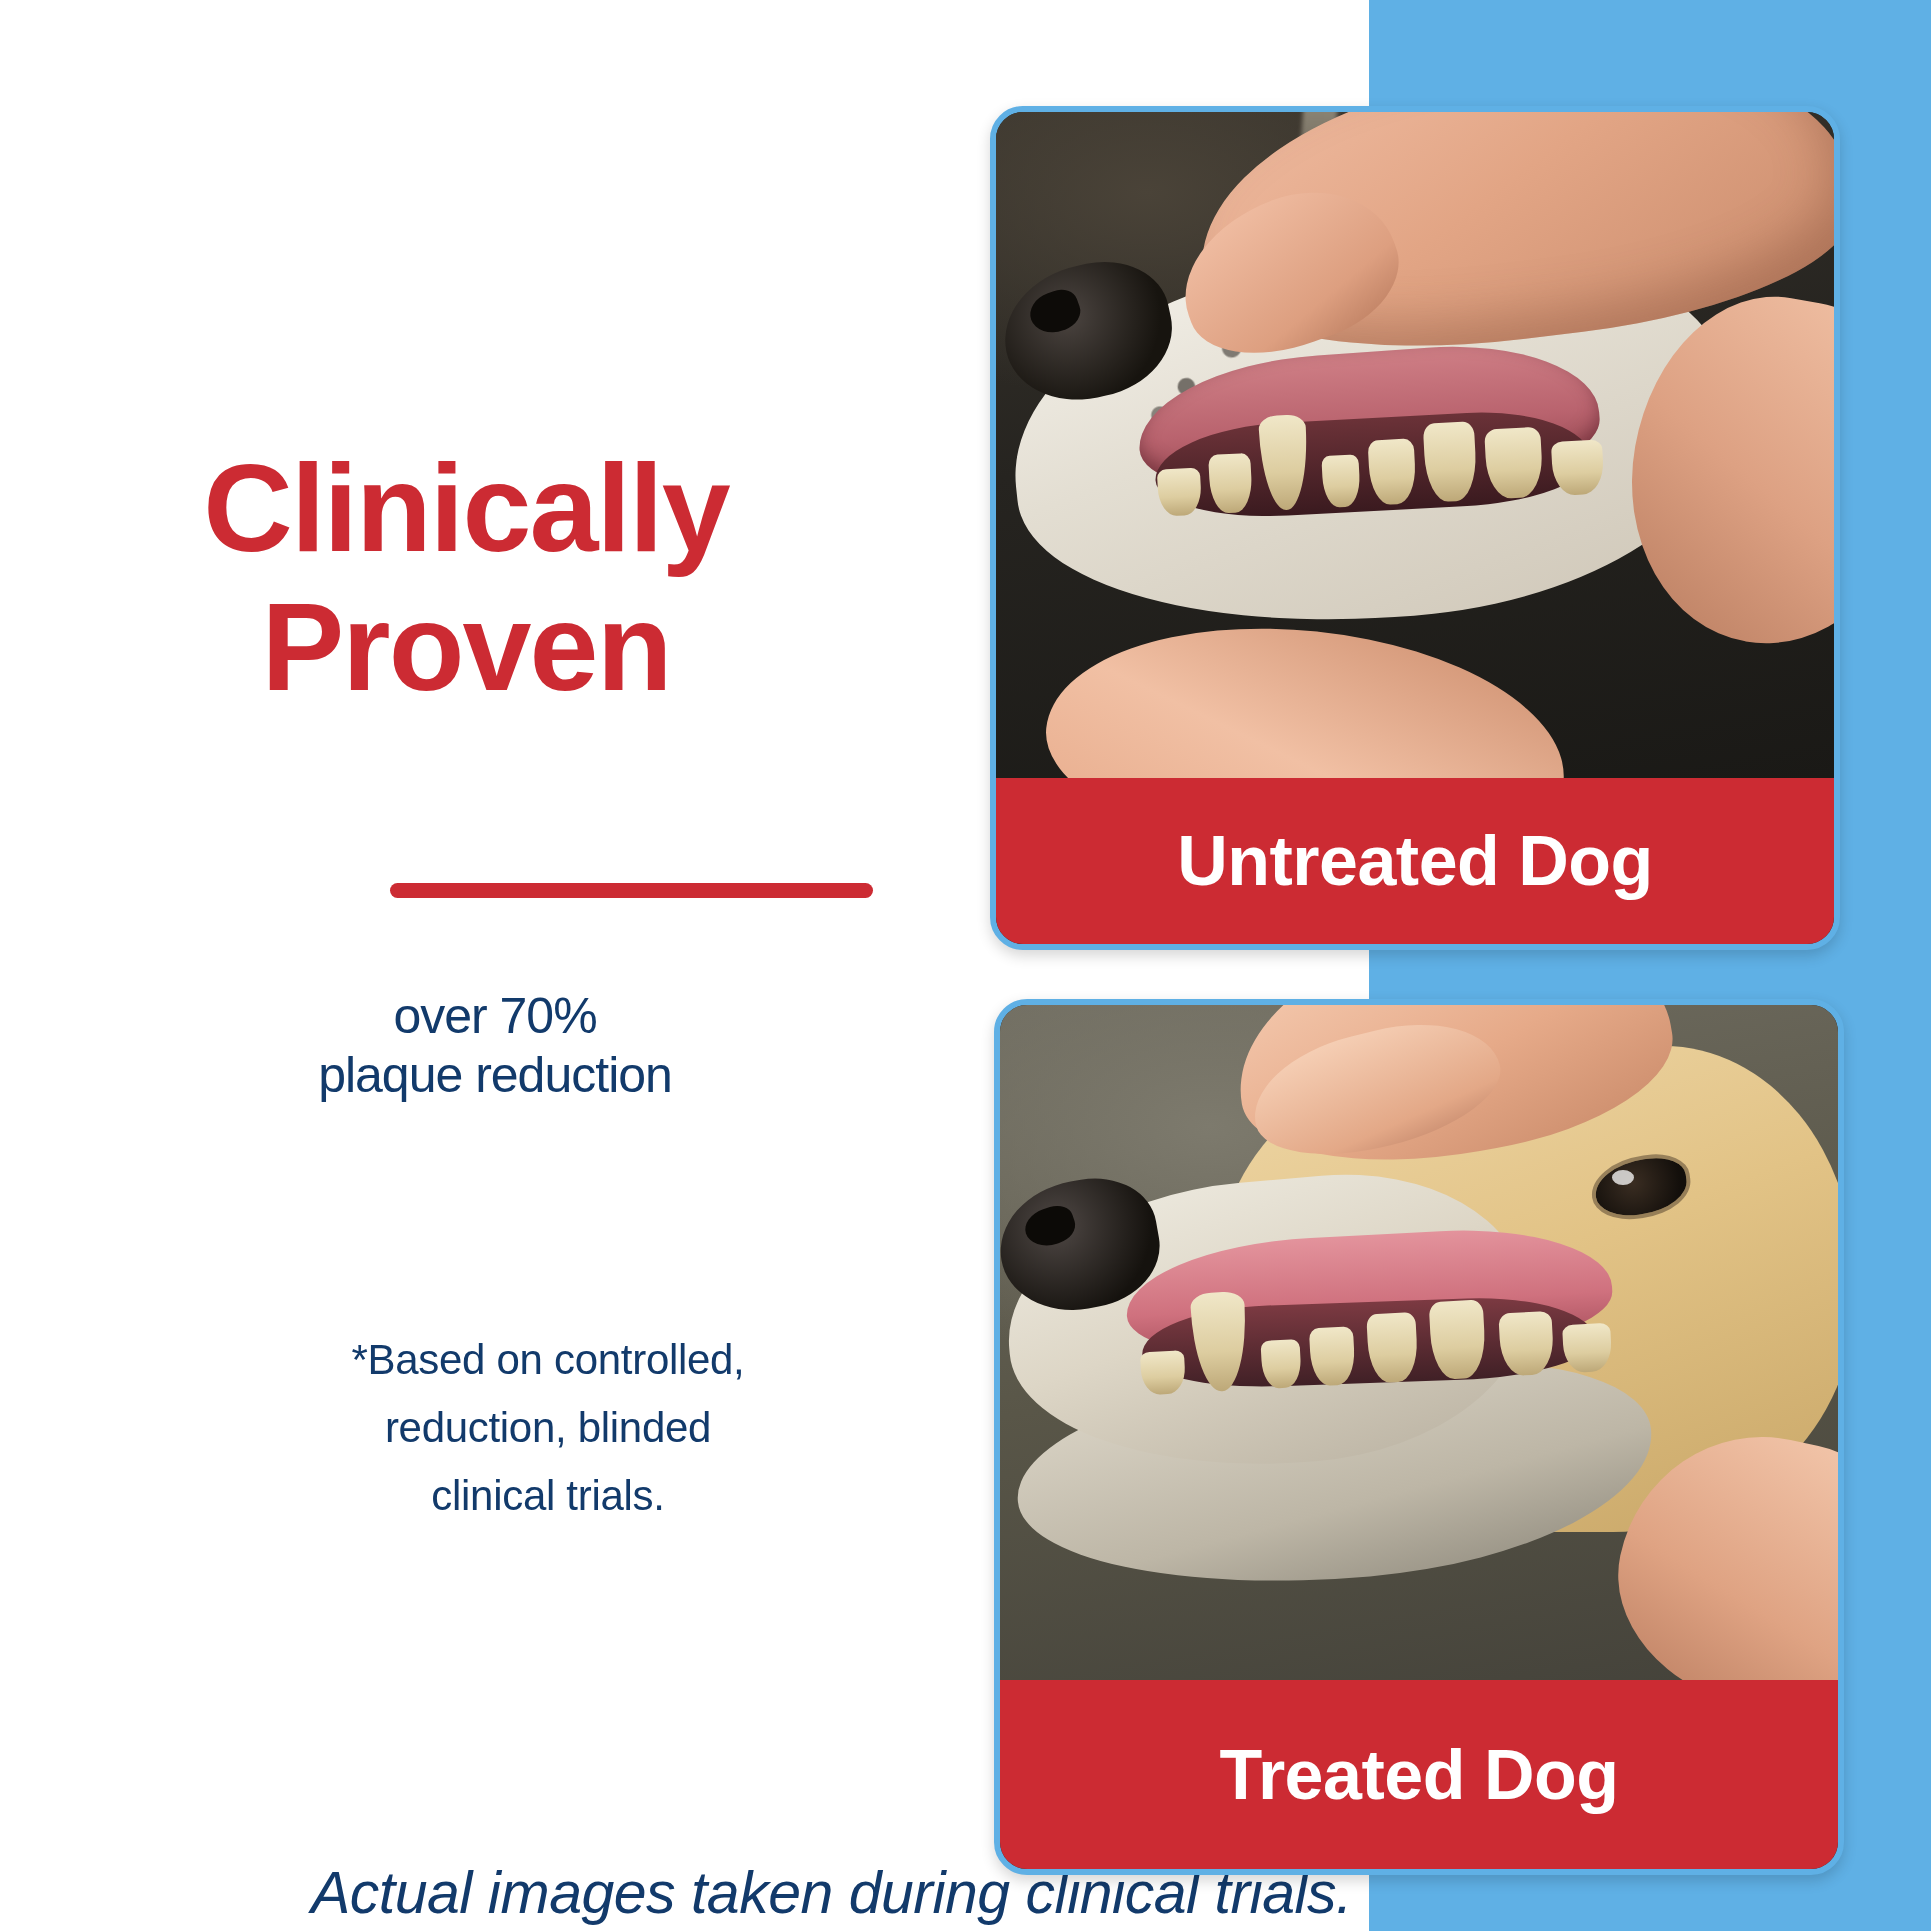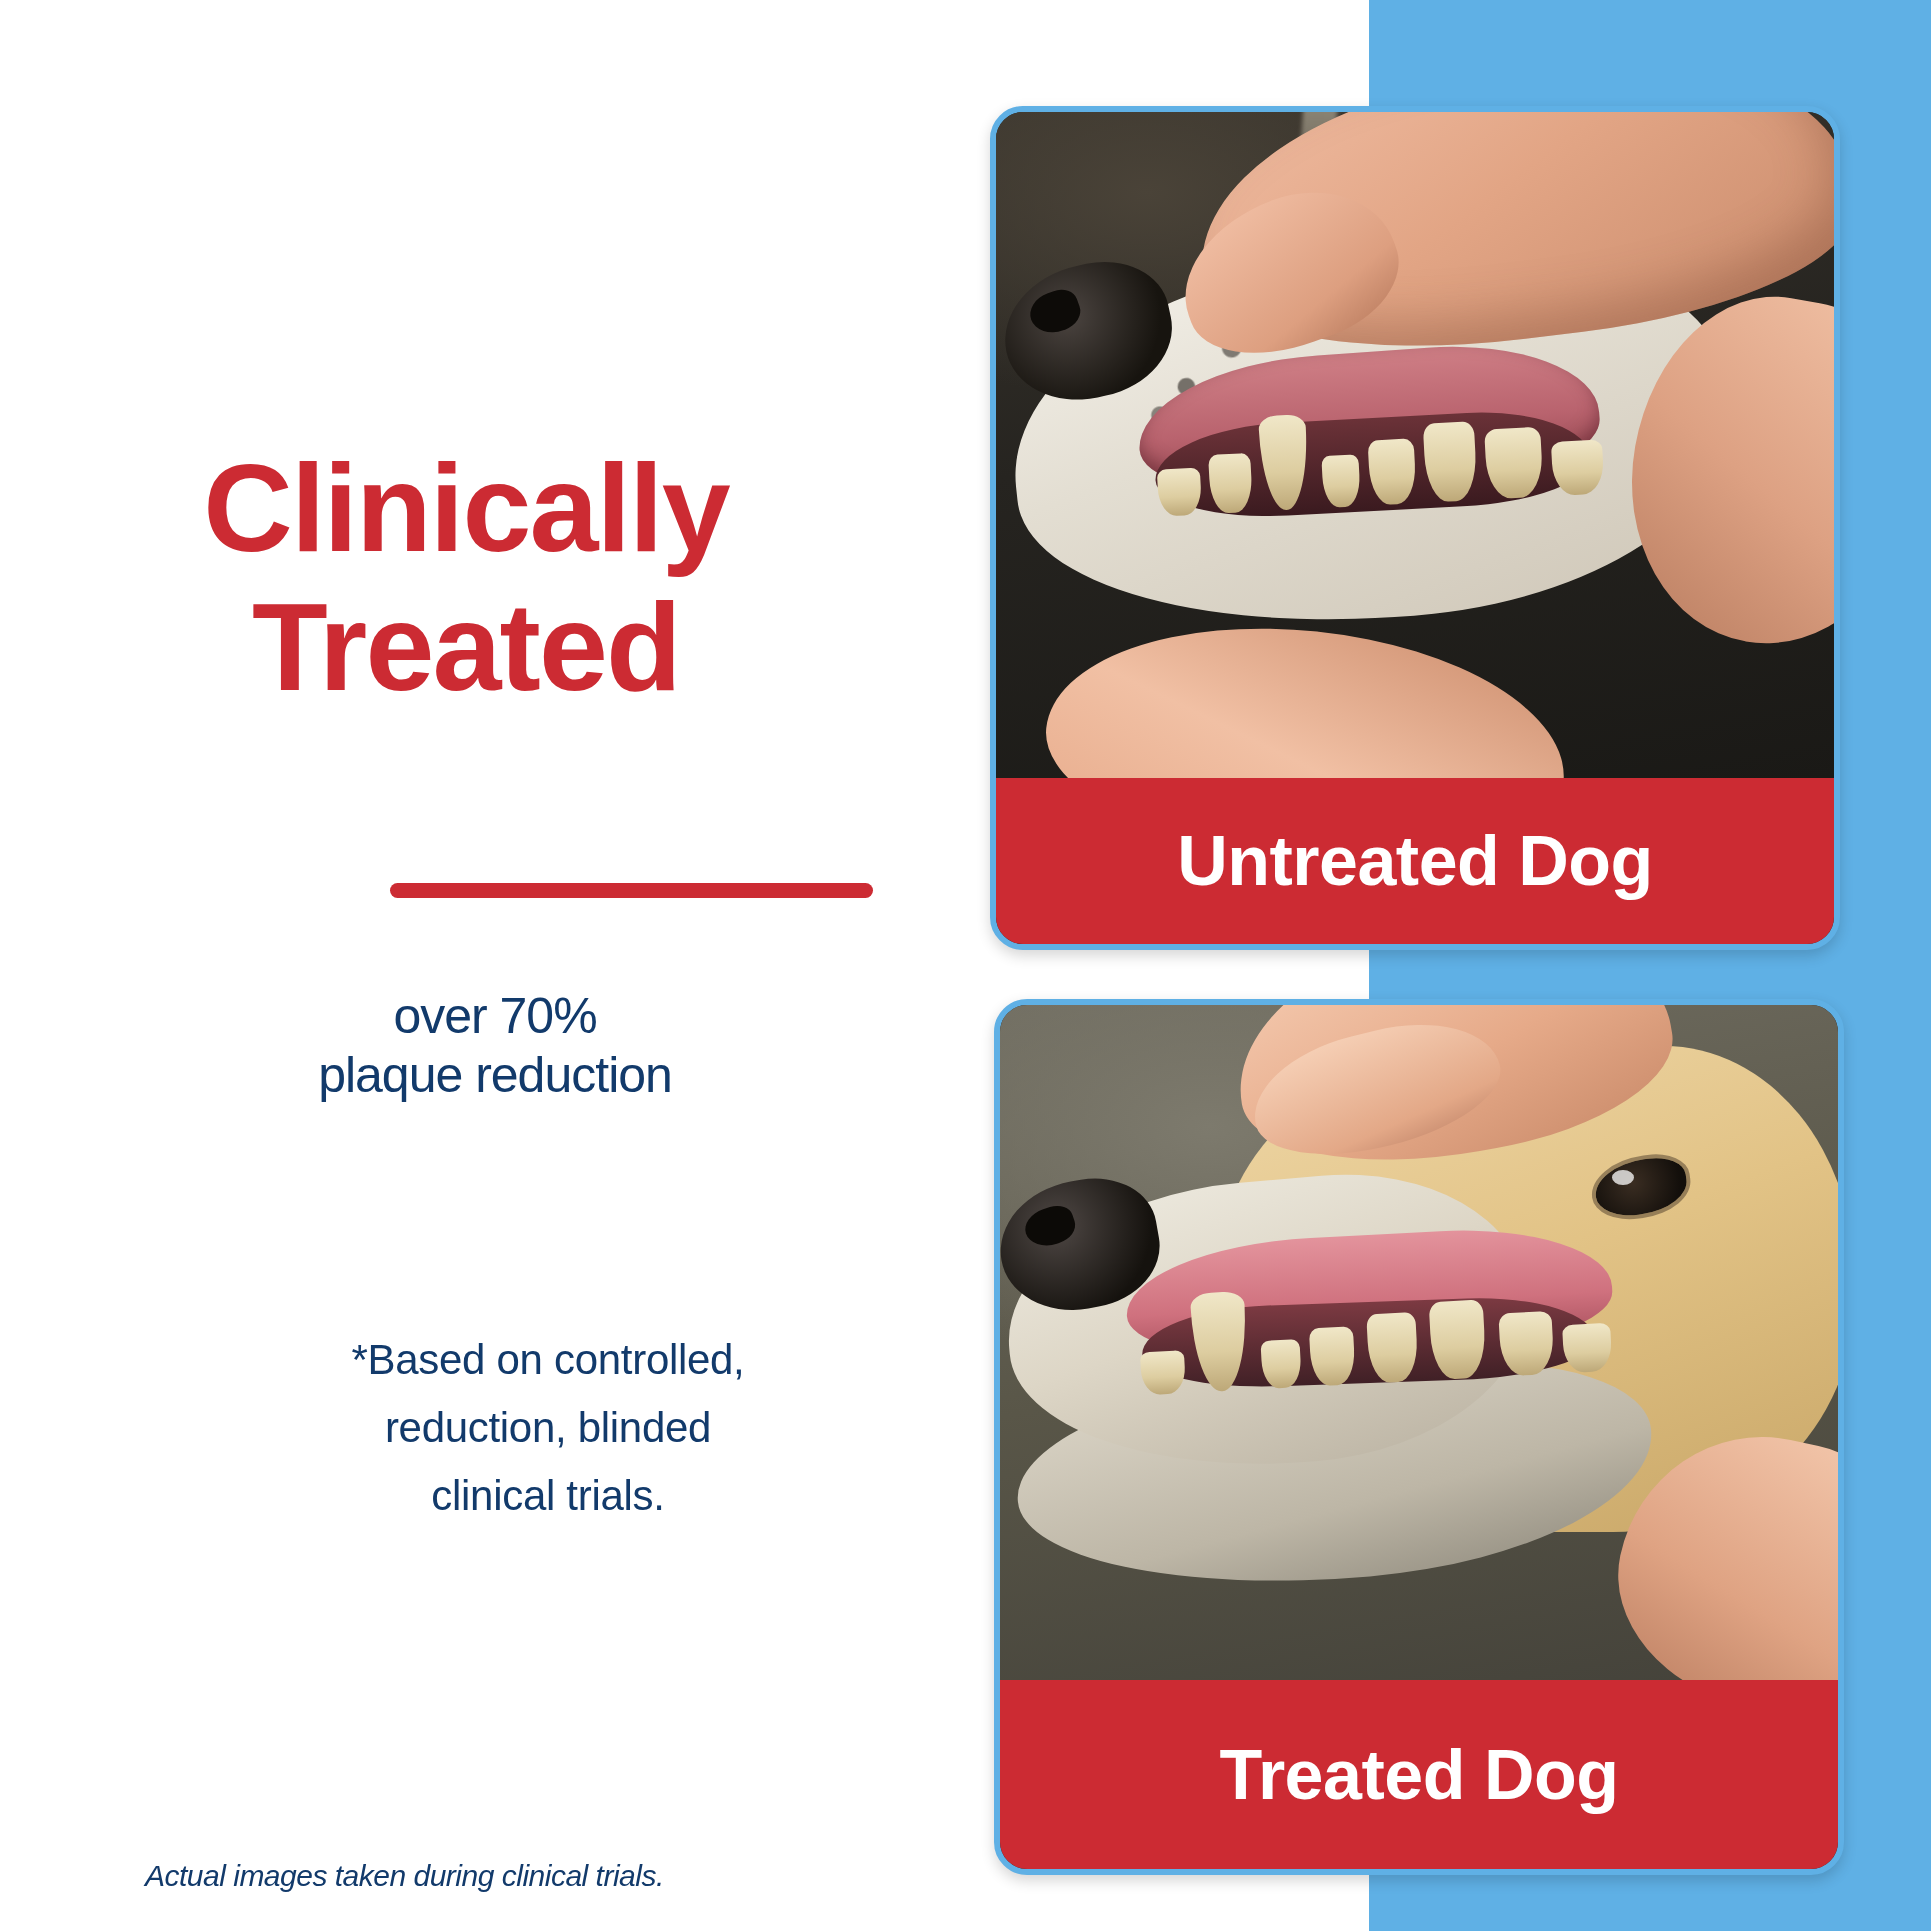--- a/index.html
+++ b/index.html
@@ -101,23 +101,23 @@
     line-height: 1.24;
     letter-spacing: -0.3px;
   }
   .footnote .line { display: block; margin-top: 16px; }
 
   .bottom-caption {
     position: absolute;
     left: 145px;
     top: 1859px;
     width: 1207px;
-    text-align: left;
+    text-align: right;
     color: #123A6B;
-    font-size: 30px;
+    font-size: 59px;
     font-style: italic;
     letter-spacing: -0.5px;
   }
 
   
   .card {
     position: absolute;
     border: 6.8px solid #5FB0E5;
     border-radius: 33px;
     overflow: hidden;
@@ -382,21 +382,21 @@
 
 <div id="poster">
 
   <div class="bg-blue-panel"></div>
   <div class="bg-white-panel"></div>
 
   <div class="left-col">
 
     <div class="headline">
       <span class="line">Clinically</span>
-      <span class="line">Treated</span>
+      <span class="line">Proven</span>
     </div>
 
     <div class="divider"></div>
 
     <div class="stat">
       <span class="line">over 70%</span>
       <span class="line">plaque reduction</span>
     </div>
 
     <div class="footnote">

